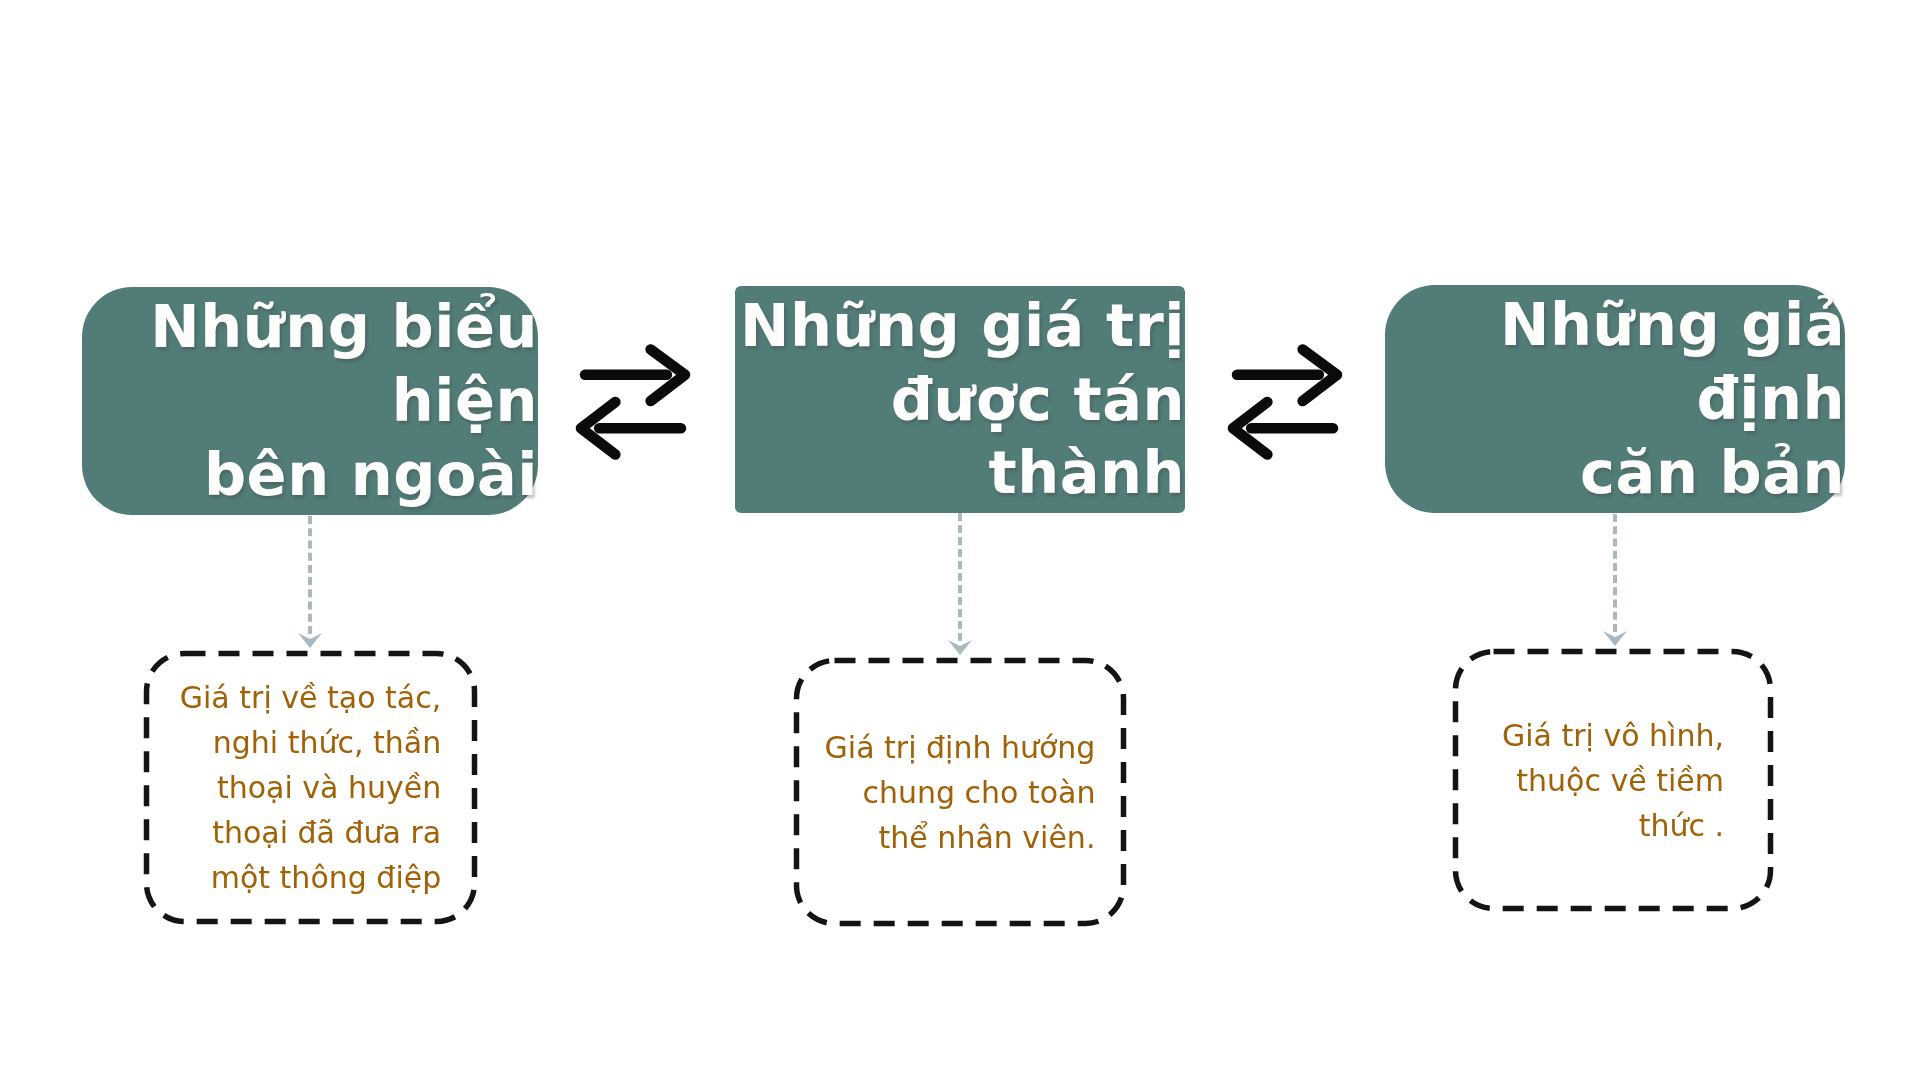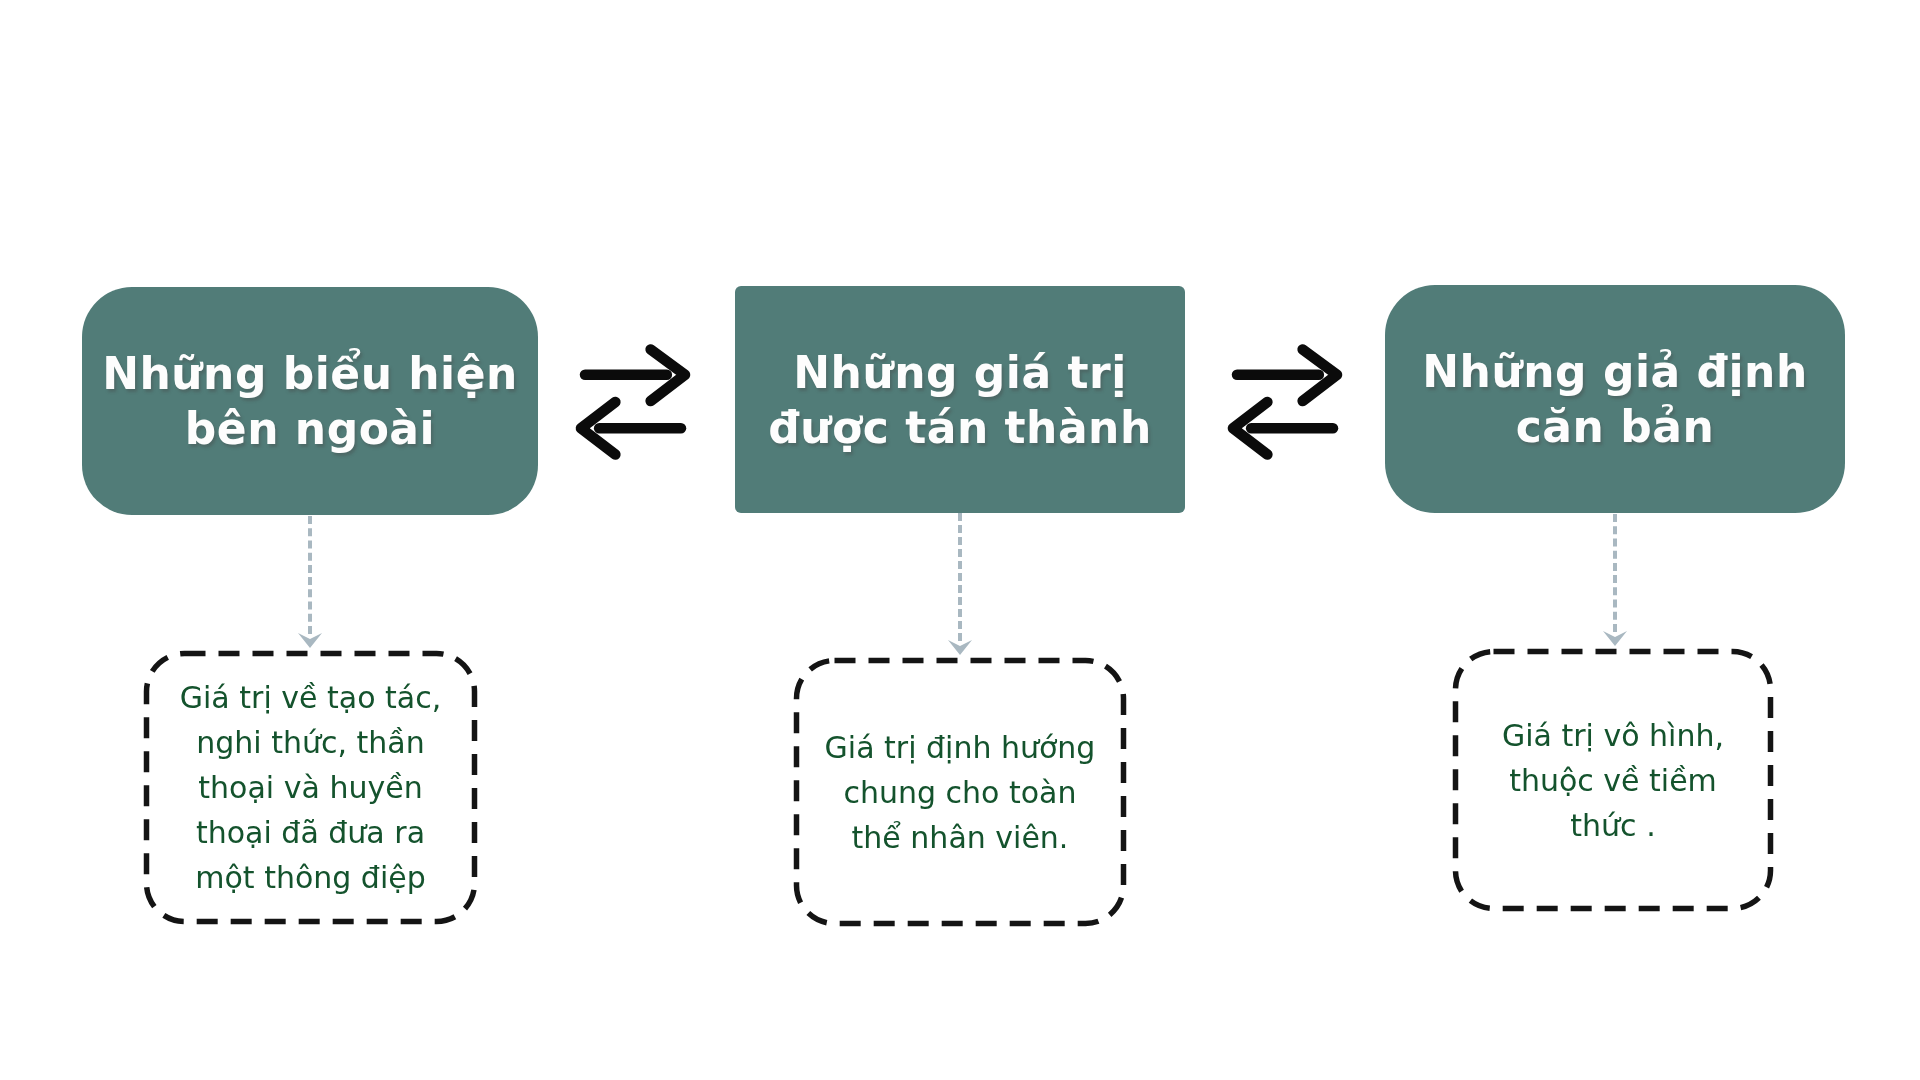--- a/index.html
+++ b/index.html
@@ -18,24 +18,24 @@
   .teal-box {
     position: absolute;
     background: #517c78;
     border-radius: 50px;
     display: flex;
     align-items: center;
     justify-content: center;
   }
   .teal-title {
     color: #fdfdfd;
-    font-size: 44px;
+    font-size: 59px;
     font-weight: 700;
     line-height: 1.25;
-    text-align: center;
+    text-align: right;
     white-space: pre-line;
     text-shadow: 2px 3px 3px rgba(70,70,70,0.35);
     letter-spacing: 0.5px;
   }
   .swap-icon {
     position: absolute;
     width: 106px;
     height: 110px;
   }
   .swap-icon svg { overflow: visible; display: block; }
@@ -59,24 +59,24 @@
     justify-content: center;
   }
   .dash-rect {
     position: absolute;
     left: 0;
     top: 0;
     pointer-events: none;
   }
   .desc-text {
     position: relative;
-    color: #14532d;
+    color: #a16207;
     font-size: 30px;
     line-height: 1.5;
-    text-align: center;
+    text-align: right;
     white-space: pre-line;
     padding: 6px 10px;
   }
 </style>
 </head>
 <body>
 
 <div class="canvas">
 
   <div class="teal-box" style="left:82px; top:287px; width:456px; height:228px;">

